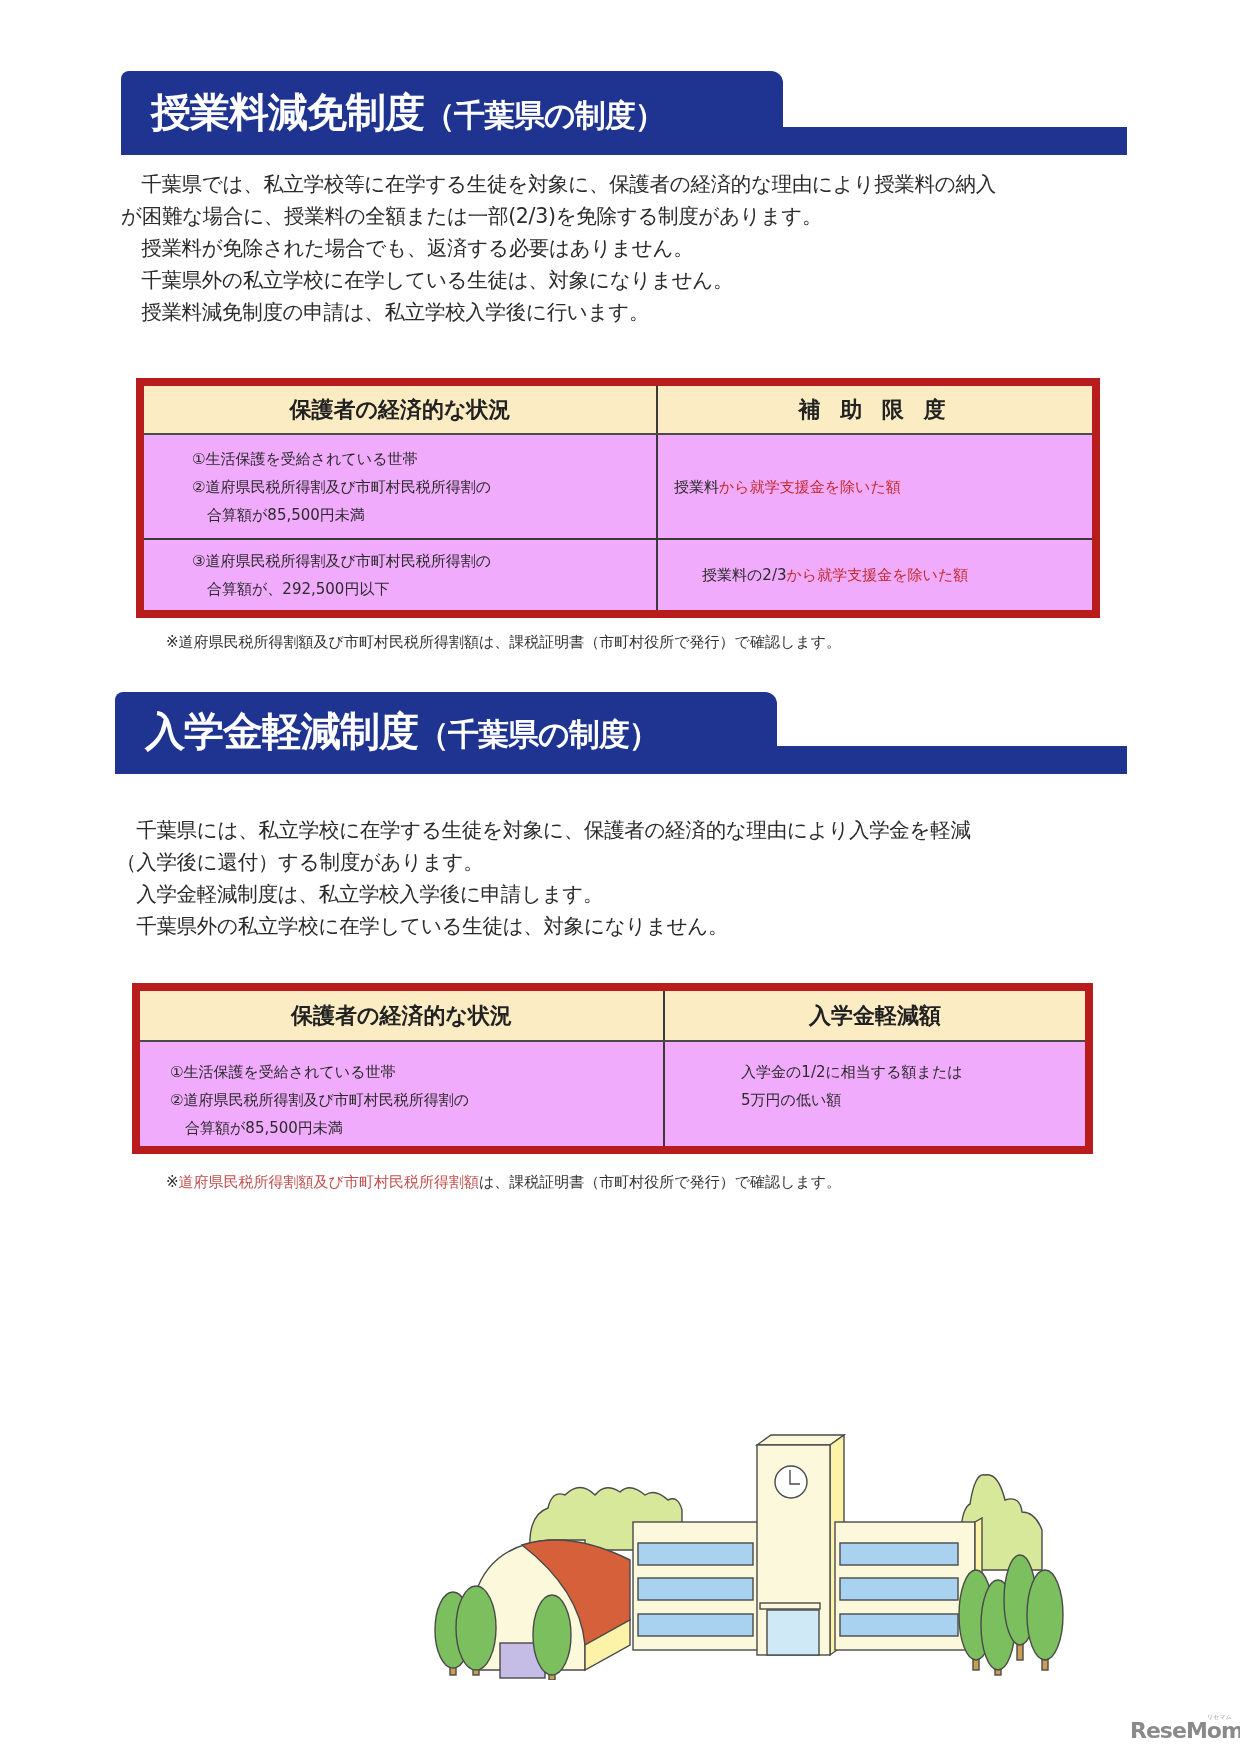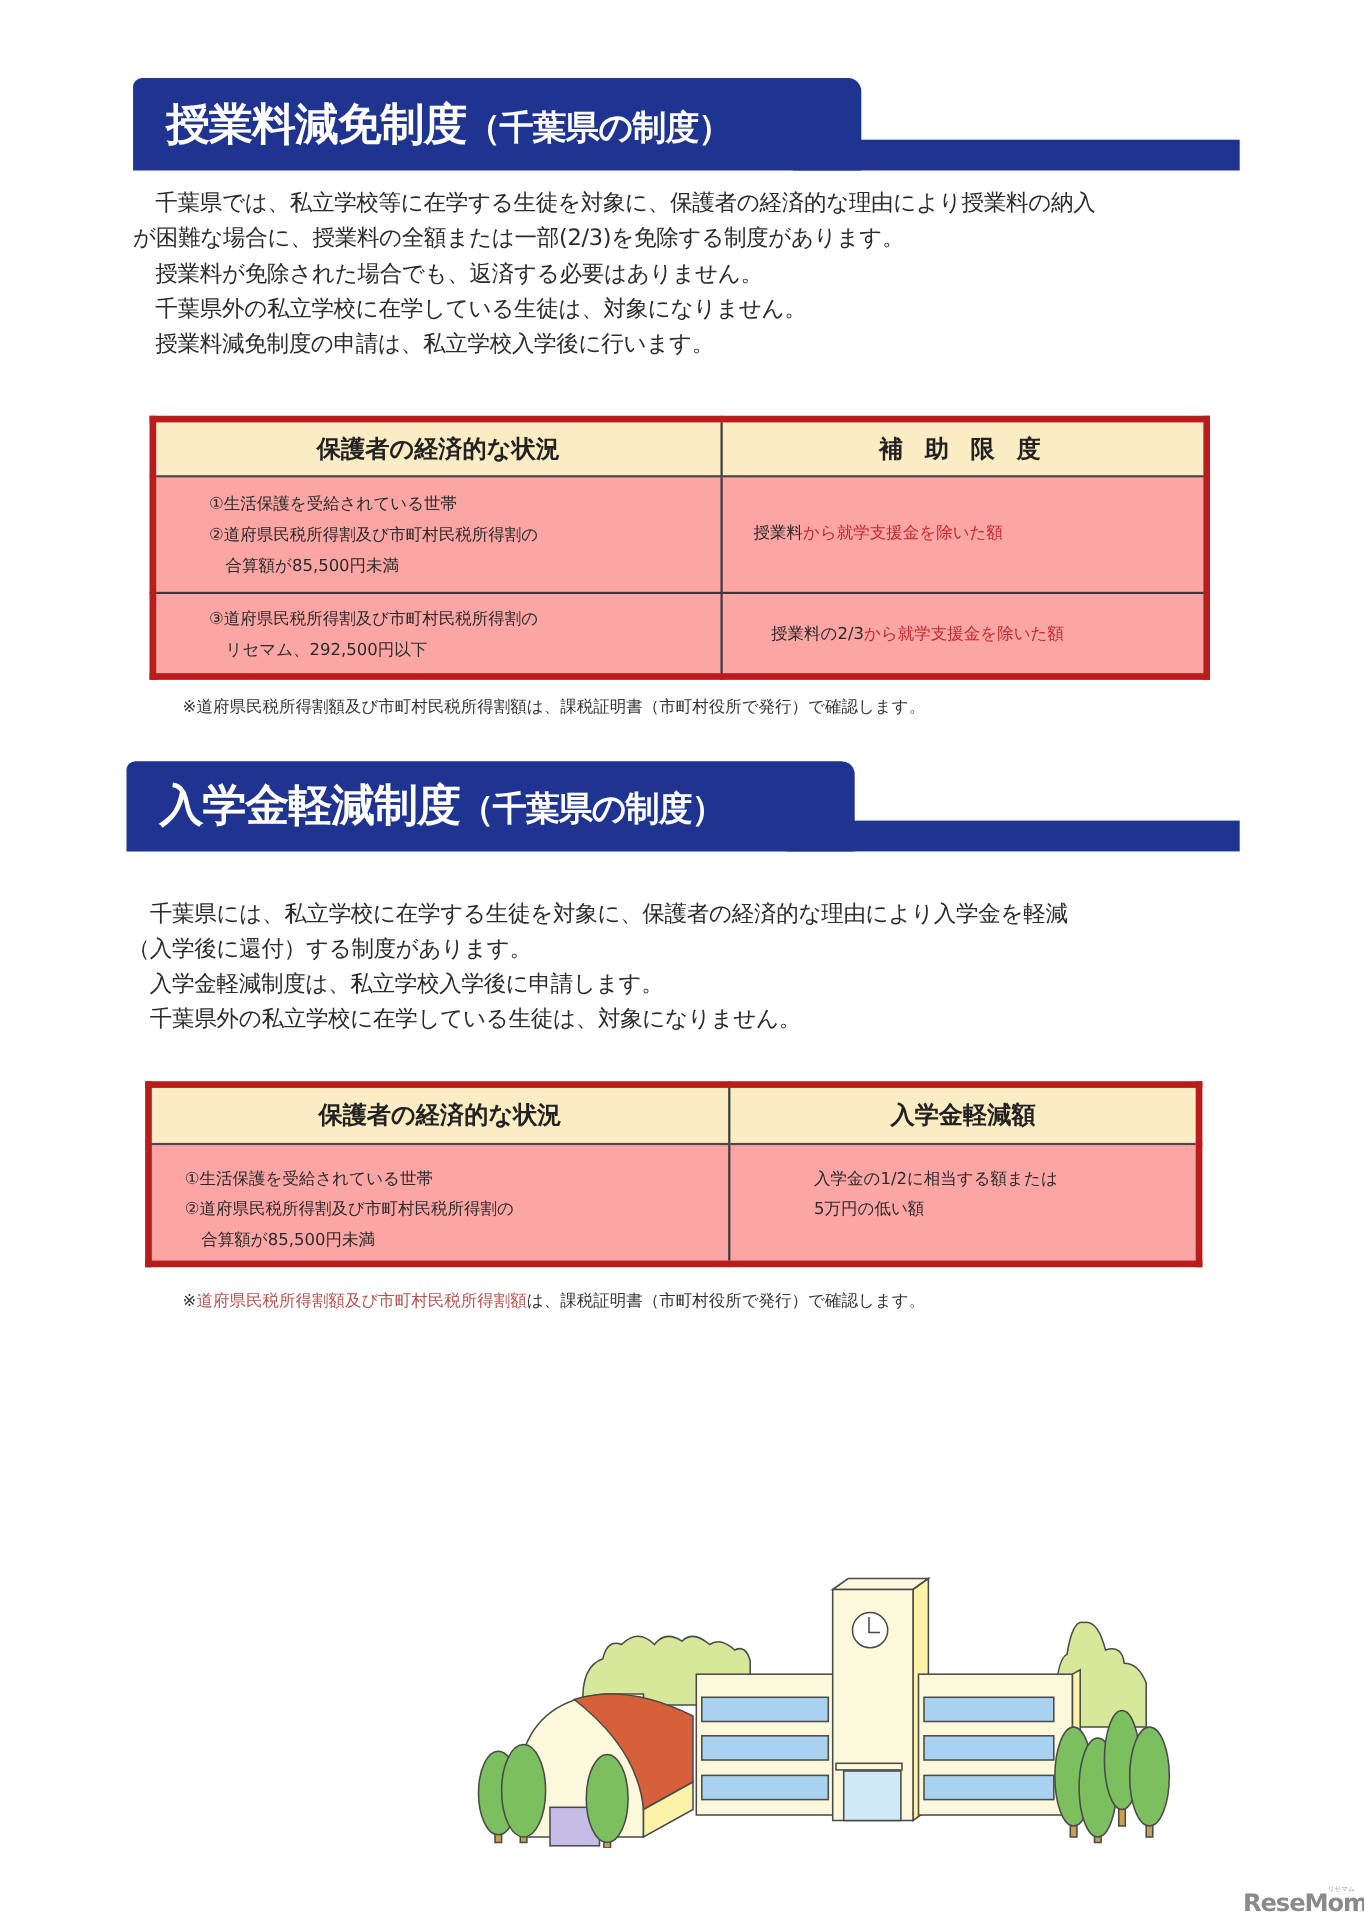--- a/index.html
+++ b/index.html
@@ -20,21 +20,21 @@
     color: #ffffff; font-weight: bold; white-space: nowrap;
     font-family: "DejaVu Sans", sans-serif;
   }
   .section-header .title .main { font-size: 40px; letter-spacing: -1px; margin-top: 32px; }
   .section-header .title .sub { font-size: 31px; letter-spacing: -1px; }
 
   .para { position: absolute; font-size: 20.5px; line-height: 32px; white-space: nowrap; color: #2b2b2b; letter-spacing: -0.3px; }
 
   table.info {
     position: absolute; border-collapse: collapse;
-    background: #fca5a5; border: 6px solid #b91c1c;
+    background: #f0abfc; border: 8px solid #b91c1c;
   }
   table.info th {
     background: #fbecc4; font-weight: bold; font-size: 22px;
     color: #222; border: 2px solid #3a3a3a; border-bottom: 2px solid #4a4a4a;
     text-align: center;
   }
   table.info td {
     border: 2px solid #3a3a3a; font-size: 15px; line-height: 28px;
     vertical-align: middle; color: #2a2a2a;
   }
@@ -74,28 +74,28 @@
       <tr style="height:52px;">
     <th style="width:517px;">保護者の経済的な状況</th>
     <th style="letter-spacing:6px;">補 助 限 度</th>
   </tr>
   <tr style="height:105px;">
     <td style="padding-left:48px;">
       <div>①生活保護を受給されている世帯</div>
       <div>②道府県民税所得割及び市町村民税所得割の</div>
       <div>　合算額が85,500円未満</div>
     </td>
-    <td style="padding-left:28px;font-family:Liberation Mono, monospace;">
+    <td style="padding-left:16px;">
       <span>授業料</span><span class="red">から就学支援金を除いた額</span>
     </td>
   </tr>
   <tr style="height:75px;">
     <td style="padding-left:48px;">
       <div>③道府県民税所得割及び市町村民税所得割の</div>
-      <div>　リセマム、292,500円以下</div>
+      <div>　合算額が、292,500円以下</div>
     </td>
     <td style="padding-left:44px;">
       <span>授業料の2/3</span><span class="red">から就学支援金を除いた額</span>
     </td>
   </tr>
 </tbody>
   </table>
 
 <div class="note" style="left:166px; top:633px;">※道府県民税所得割額及び市町村民税所得割額は、課税証明書（市町村役所で発行）で確認します。</div>
 

